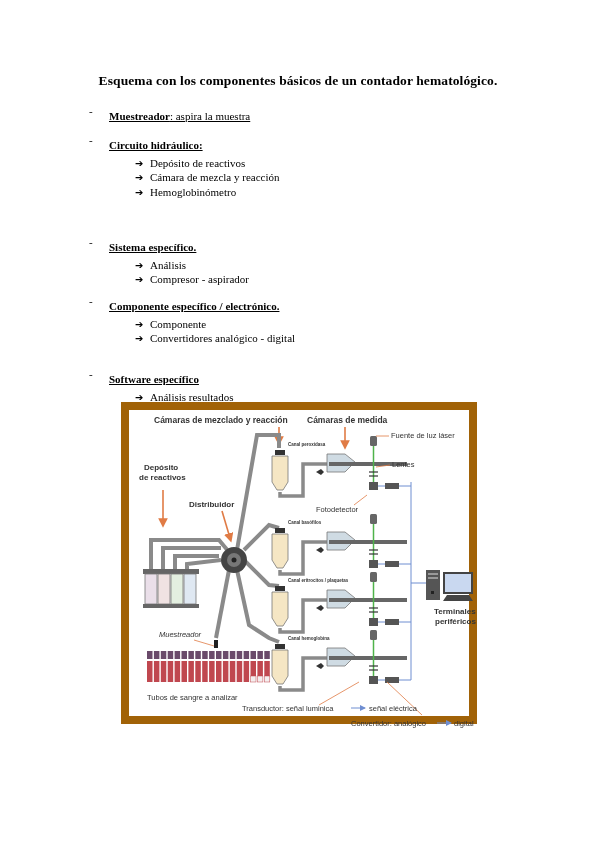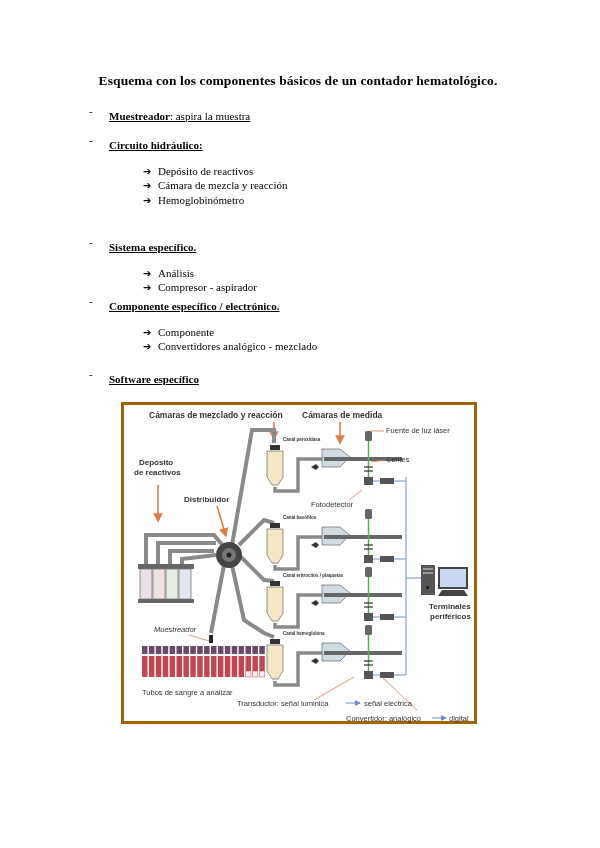--- a/index.html
+++ b/index.html
@@ -2,24 +2,24 @@
 <html><head>
 <meta charset="utf-8">
 <style>
   html, body { margin:0; padding:0; background:#ffffff; }
   body { width:600px; height:848px; position:relative; overflow:hidden; font-family:"Liberation Serif","DejaVu Serif",serif; color:#000; }
   .title { position:absolute; top:73px; left:0; width:524px; text-align:center; font-weight:bold; font-size:13.5px; letter-spacing:0.1px;margin-left:36px; }
   .sec { position:absolute; left:89px; font-size:11px; line-height:14.6px; }
   .sec .dash { position:absolute; left:0; top:0; }
   .sec .head { position:absolute; left:20px; top:5px; white-space:nowrap;text-decoration:underline; }
   .sec .head b { font-weight:bold; }
-  .sec ul { list-style:none; margin:16px; padding:0; position:absolute; left:38px; top:14.6px; }
+  .sec ul { list-style:none; margin:8px; padding:0; position:absolute; left:38px; top:14.6px; }
   .sec li { white-space:nowrap; height:14.6px; }
   .sec li .arrow { display:inline-block; width:15px; font-family:"DejaVu Sans",sans-serif; font-size:10px; }
-  .figure { position:absolute; left:121px; top:402px; width:356px; height:322px; border:3px solid #a16207; background:#fff; box-sizing:border-box; }
+  .figure { position:absolute; left:121px; top:402px; width:356px; height:322px; border:8px solid #a16207; background:#fff; box-sizing:border-box; }
   .figure svg { position:absolute; left:0; top:0; }
   .ftext { font-family:"Liberation Sans","DejaVu Sans",sans-serif; }
 </style>
 </head>
 <body>
 
 <div class="title">Esquema con los componentes básicos de un contador hematológico.</div>
 
 <div class="sec" style="top:104px;">
   <span class="dash">-</span>
@@ -43,21 +43,21 @@
     <li><span class="arrow">➔</span><span>Análisis</span></li>
     <li><span class="arrow">➔</span><span>Compresor - aspirador</span></li>
   </ul>
 </div>
 
 <div class="sec" style="top:294px;">
   <span class="dash">-</span>
   <span class="head"><b>Componente específico / electrónico.</b></span>
   <ul>
     <li><span class="arrow">➔</span><span>Componente</span></li>
-    <li><span class="arrow">➔</span><span>Convertidores analógico - mezclado</span></li>
+    <li><span class="arrow">➔</span><span>Convertidores analógico - digital</span></li>
   </ul>
 </div>
 
 <div class="sec" style="top:367px;">
   <span class="dash">-</span>
   <span class="head"><b>Software específico</b></span>
   <ul>
     <li><span class="arrow">➔</span><span>Análisis resultados</span></li>
     <li><span class="arrow">➔</span><span>Conexión laboratorio - centro diagnóstico</span></li>
   </ul>

